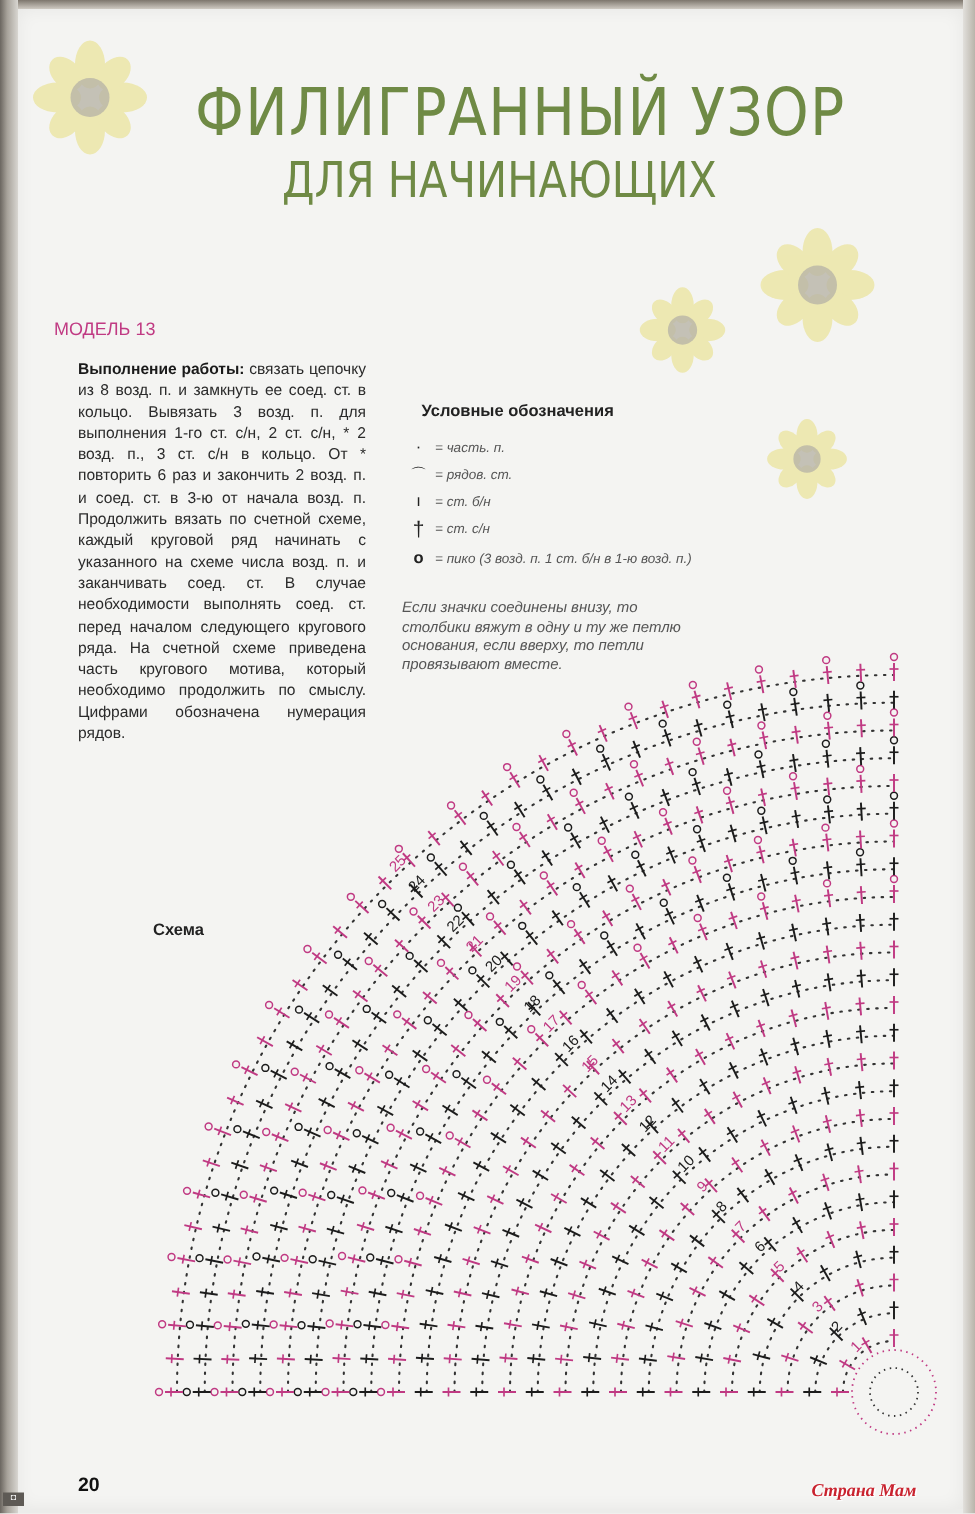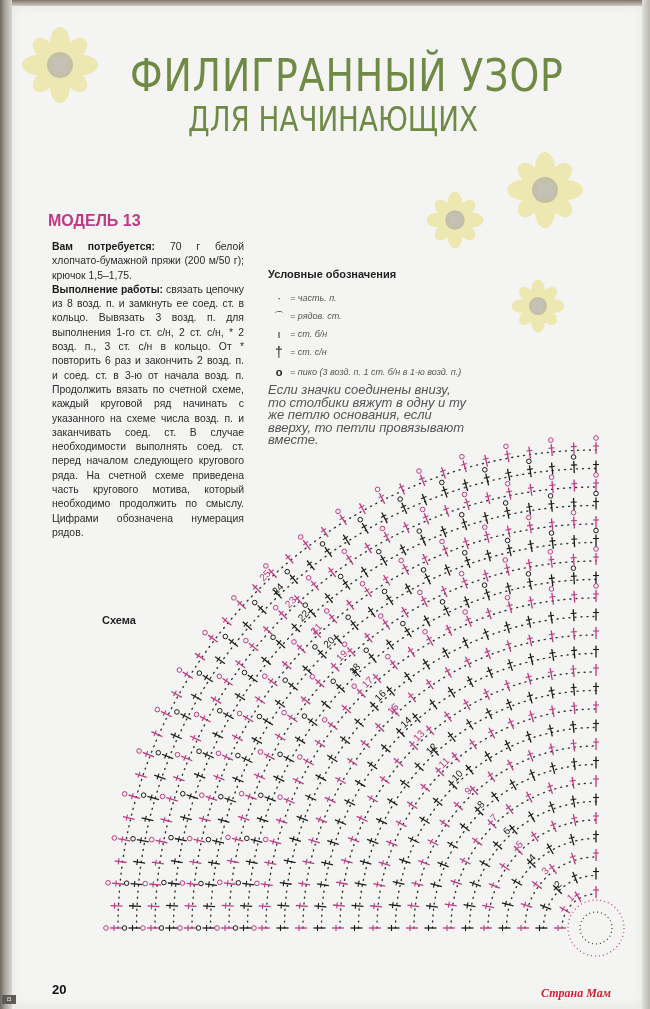--- a/index.html
+++ b/index.html
@@ -31,35 +31,35 @@
     font-family:"DejaVu Sans", sans-serif; font-size:44px; color:#6f8a45;
     letter-spacing:1px; font-weight:normal; white-space:nowrap;
     transform:scaleX(0.86); transform-origin:left top;
   }
   .title2 {
     position:absolute; left:188px; top:100px;
     font-family:"DejaVu Sans", sans-serif; font-size:33px; color:#6f8a45;
     white-space:nowrap; transform:scaleX(0.84); transform-origin:left top;
   }
   .model-title {
-    position:absolute; left:48px; top:212px; font-size:16px; font-weight:bold; color:#c03a83;
+    position:absolute; left:36px; top:212px; font-size:12px; font-weight:normal; color:#c03a83;
   }
   .left-text {
     position:absolute; left:52px; top:240px; width:192px;
     font-size:10.4px; line-height:14.3px; color:#2b2b2b; text-align:justify;
   }
   .left-text p { margin:0; }
   .left-text b { color:#1a1a1a; }
   .legend {
     position:absolute; left:268px; top:268px; width:200px;
   }
-  .legend-title { font-size:11px; font-weight:bold; color:#222; margin-bottom:10px; }
+  .legend-title { font-size:11px; font-weight:bold; color:#222; margin-bottom:10px;margin-left:13px; }
   .legend-row { display:flex; align-items:center; height:16px; margin-bottom:2px; font-size:9px; font-style:italic; color:#555; }
   .legend-sym { width:22px; text-align:center; color:#222; font-style:normal; font-size:11px; }
-  .legend-note { font-size:13px; font-style:italic; color:#555; line-height:12.5px; margin-top:4px; width:200px; }
+  .legend-note { font-size:10px; font-style:italic; color:#555; line-height:12.5px; margin-top:20px; width:200px; }
   .scheme-label { position:absolute; left:102px; top:614px; font-size:11px; font-weight:bold; color:#222; }
   .diagram { position:absolute; left:0; top:0; }
   .pagenum { position:absolute; left:52px; top:982px; font-size:13px; font-weight:bold; color:#111; }
   .watermark {
     position:absolute; left:541px; top:986px; font-family:"Liberation Serif", serif;
     font-style:italic; font-weight:bold; font-size:12px; color:#c9232f;
     text-shadow:0 0 2px #fff, 1px 1px 0 #fff;
   }
   .corner-logo { position:absolute; left:2px; top:995px; width:14px; height:9px; background:#5e5a55; color:#eee; font-size:6px; line-height:9px; text-align:center; }
 </style>
@@ -123,21 +123,20 @@
   </g>
   <circle cx="40" cy="40" r="13" fill="#b8b4a6" opacity="0.8"></circle>
 </svg>
 
 <div class="title1">ФИЛИГРАННЫЙ УЗОР</div>
 <div class="title2">ДЛЯ НАЧИНАЮЩИХ</div>
 
 <div class="model-title">МОДЕЛЬ 13</div>
 
 <div class="left-text">
-  <p><b>Вам потребуется:</b> <span>70 г белой хлопчато-бумажной пряжи  (200 м/50 г); крючок 1,5–1,75.</span></p>
   <p><b>Выполнение работы:</b> <span>связать цепочку из 8 возд. п.  и замкнуть ее соед. ст. в кольцо. Вывязать 3 возд. п. для выполнения 1-го ст. с/н,  2 ст. с/н, * 2 возд. п., 3 ст. с/н в кольцо. От * повторить 6 раз и закончить 2 возд. п. и соед. ст. в 3-ю от начала возд. п. Продолжить вязать по счетной схеме, каждый круговой ряд начинать с указанного на схеме числа возд. п. и заканчивать соед. ст. В случае необходимости выполнять соед. ст. перед началом следующего кругового ряда. На счетной схеме приведена часть кругового мотива, который необходимо продолжить по смыслу. Цифрами обозначена нумерация рядов.</span></p>
 </div>
 
 <div class="legend">
   <div class="legend-title">Условные обозначения</div>
   <div class="legend-row">
     <span class="legend-sym">·</span>
     <span>= часть. п.</span>
   </div>
   <div class="legend-row">

